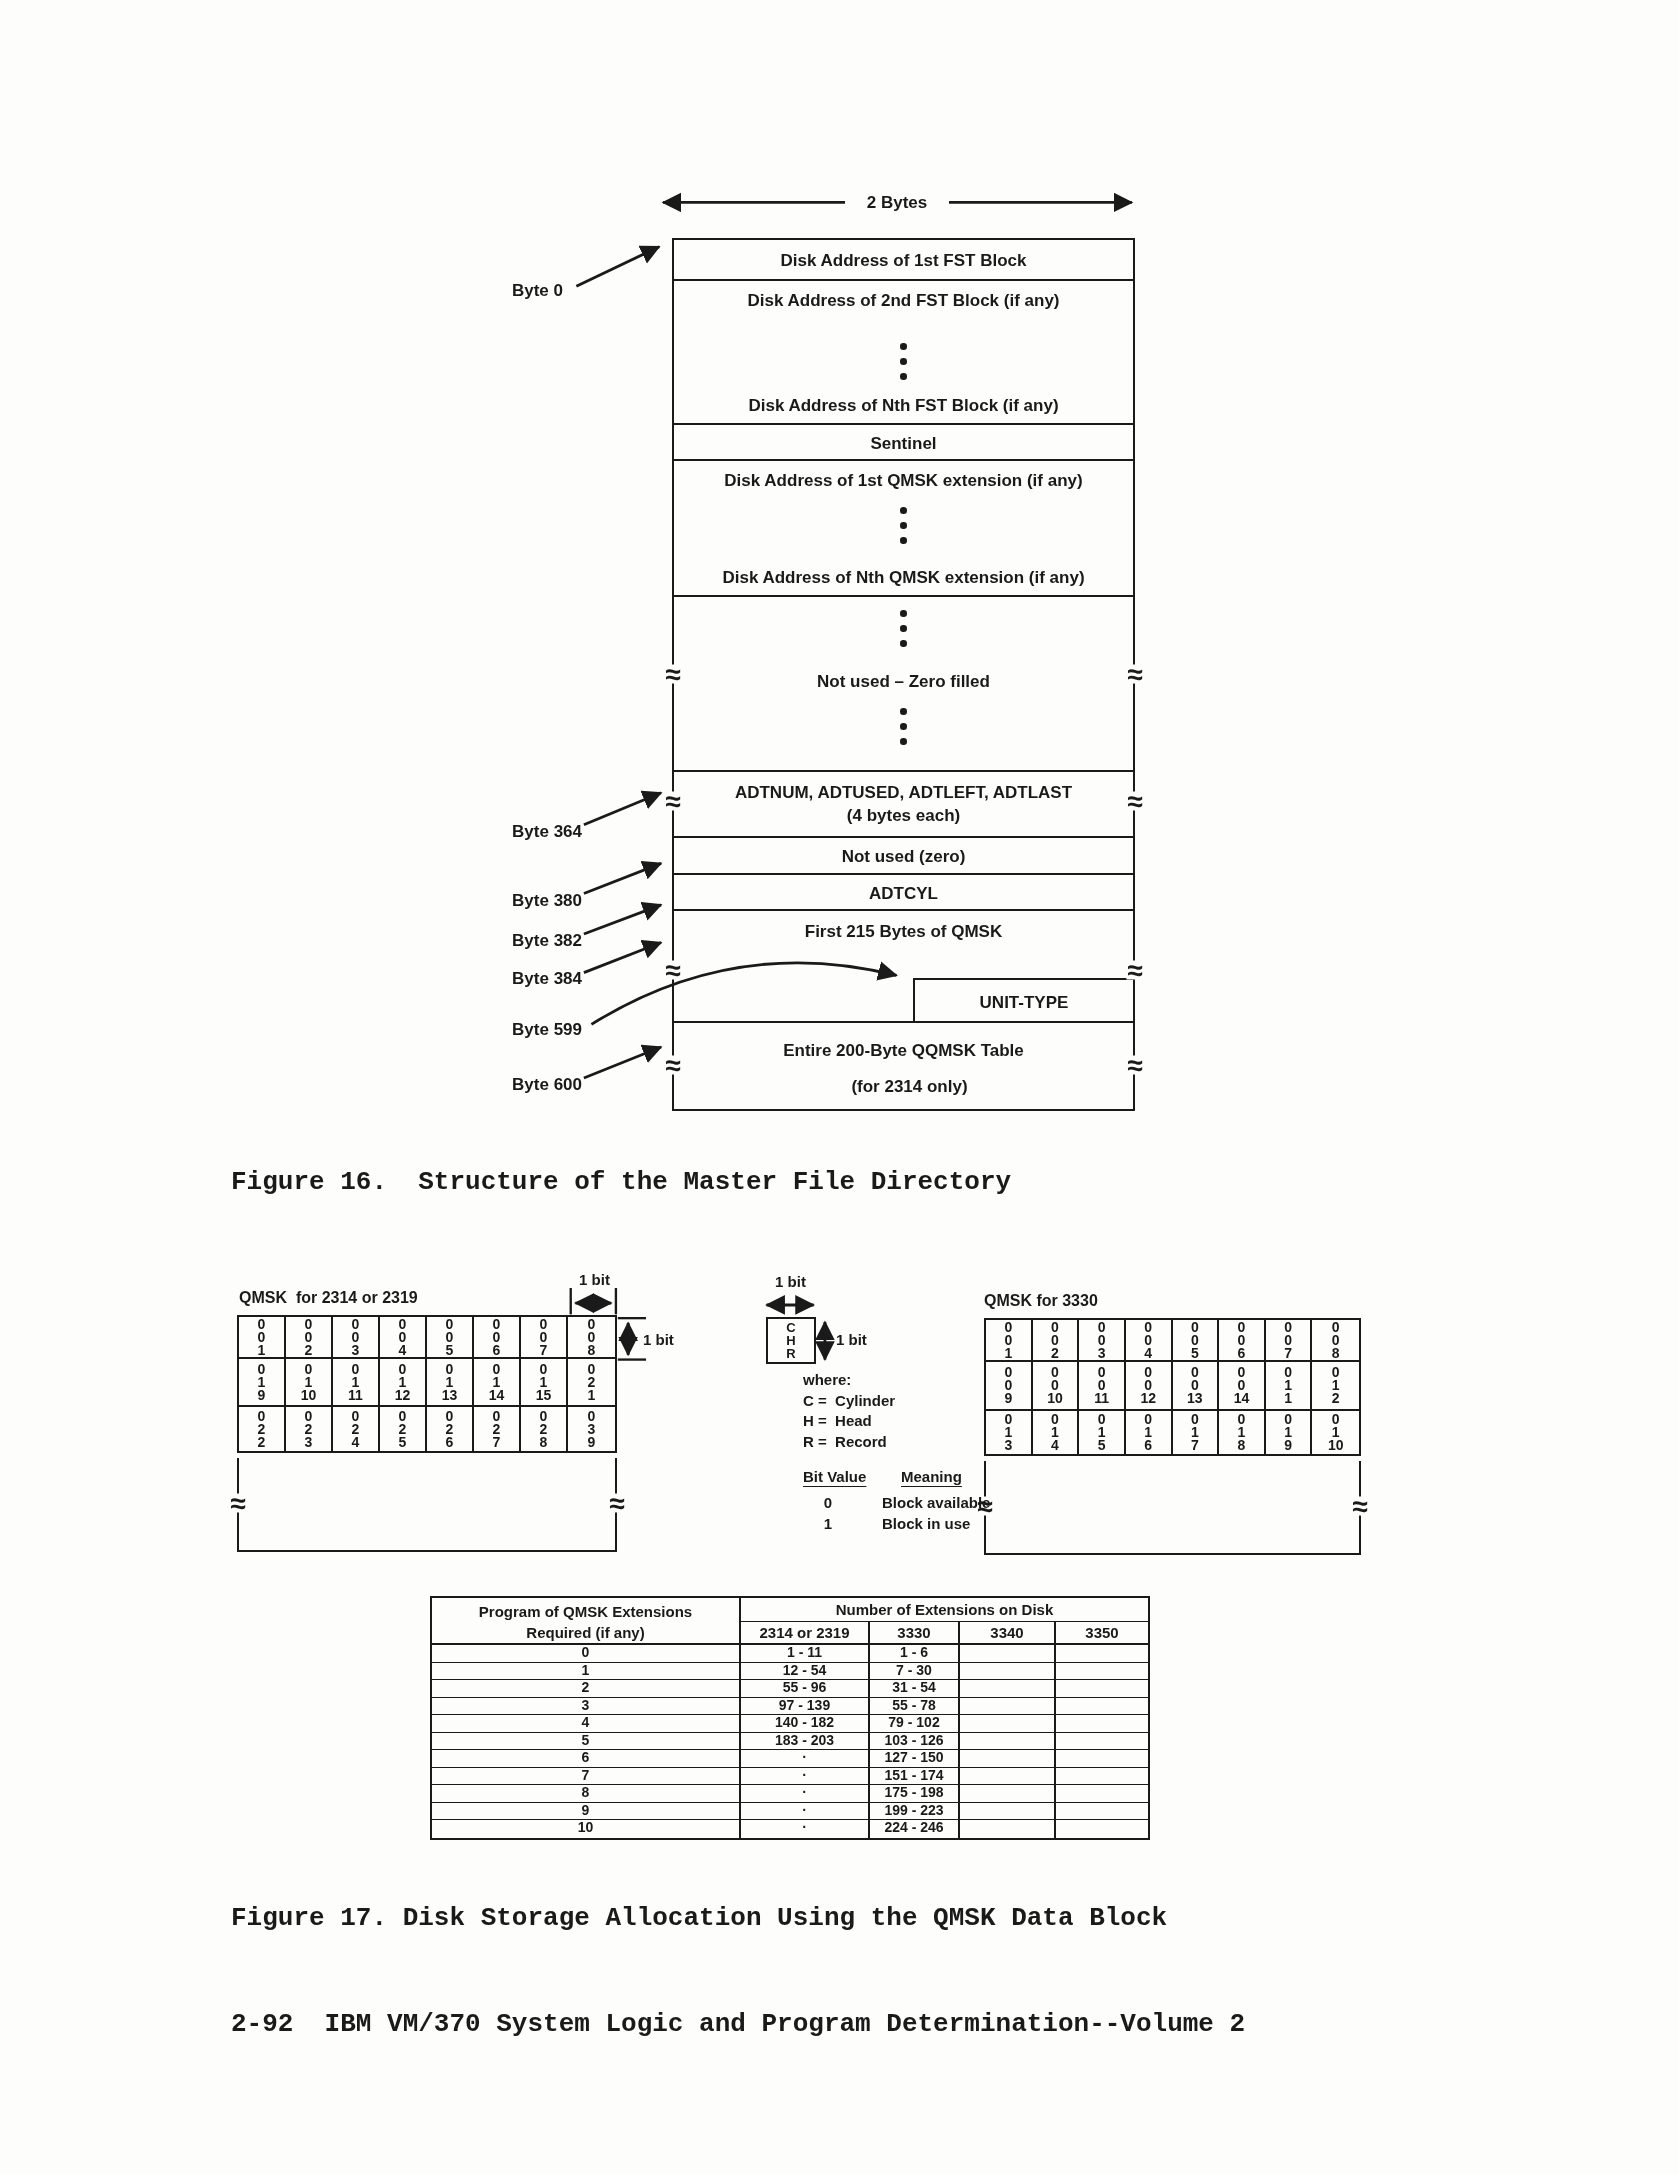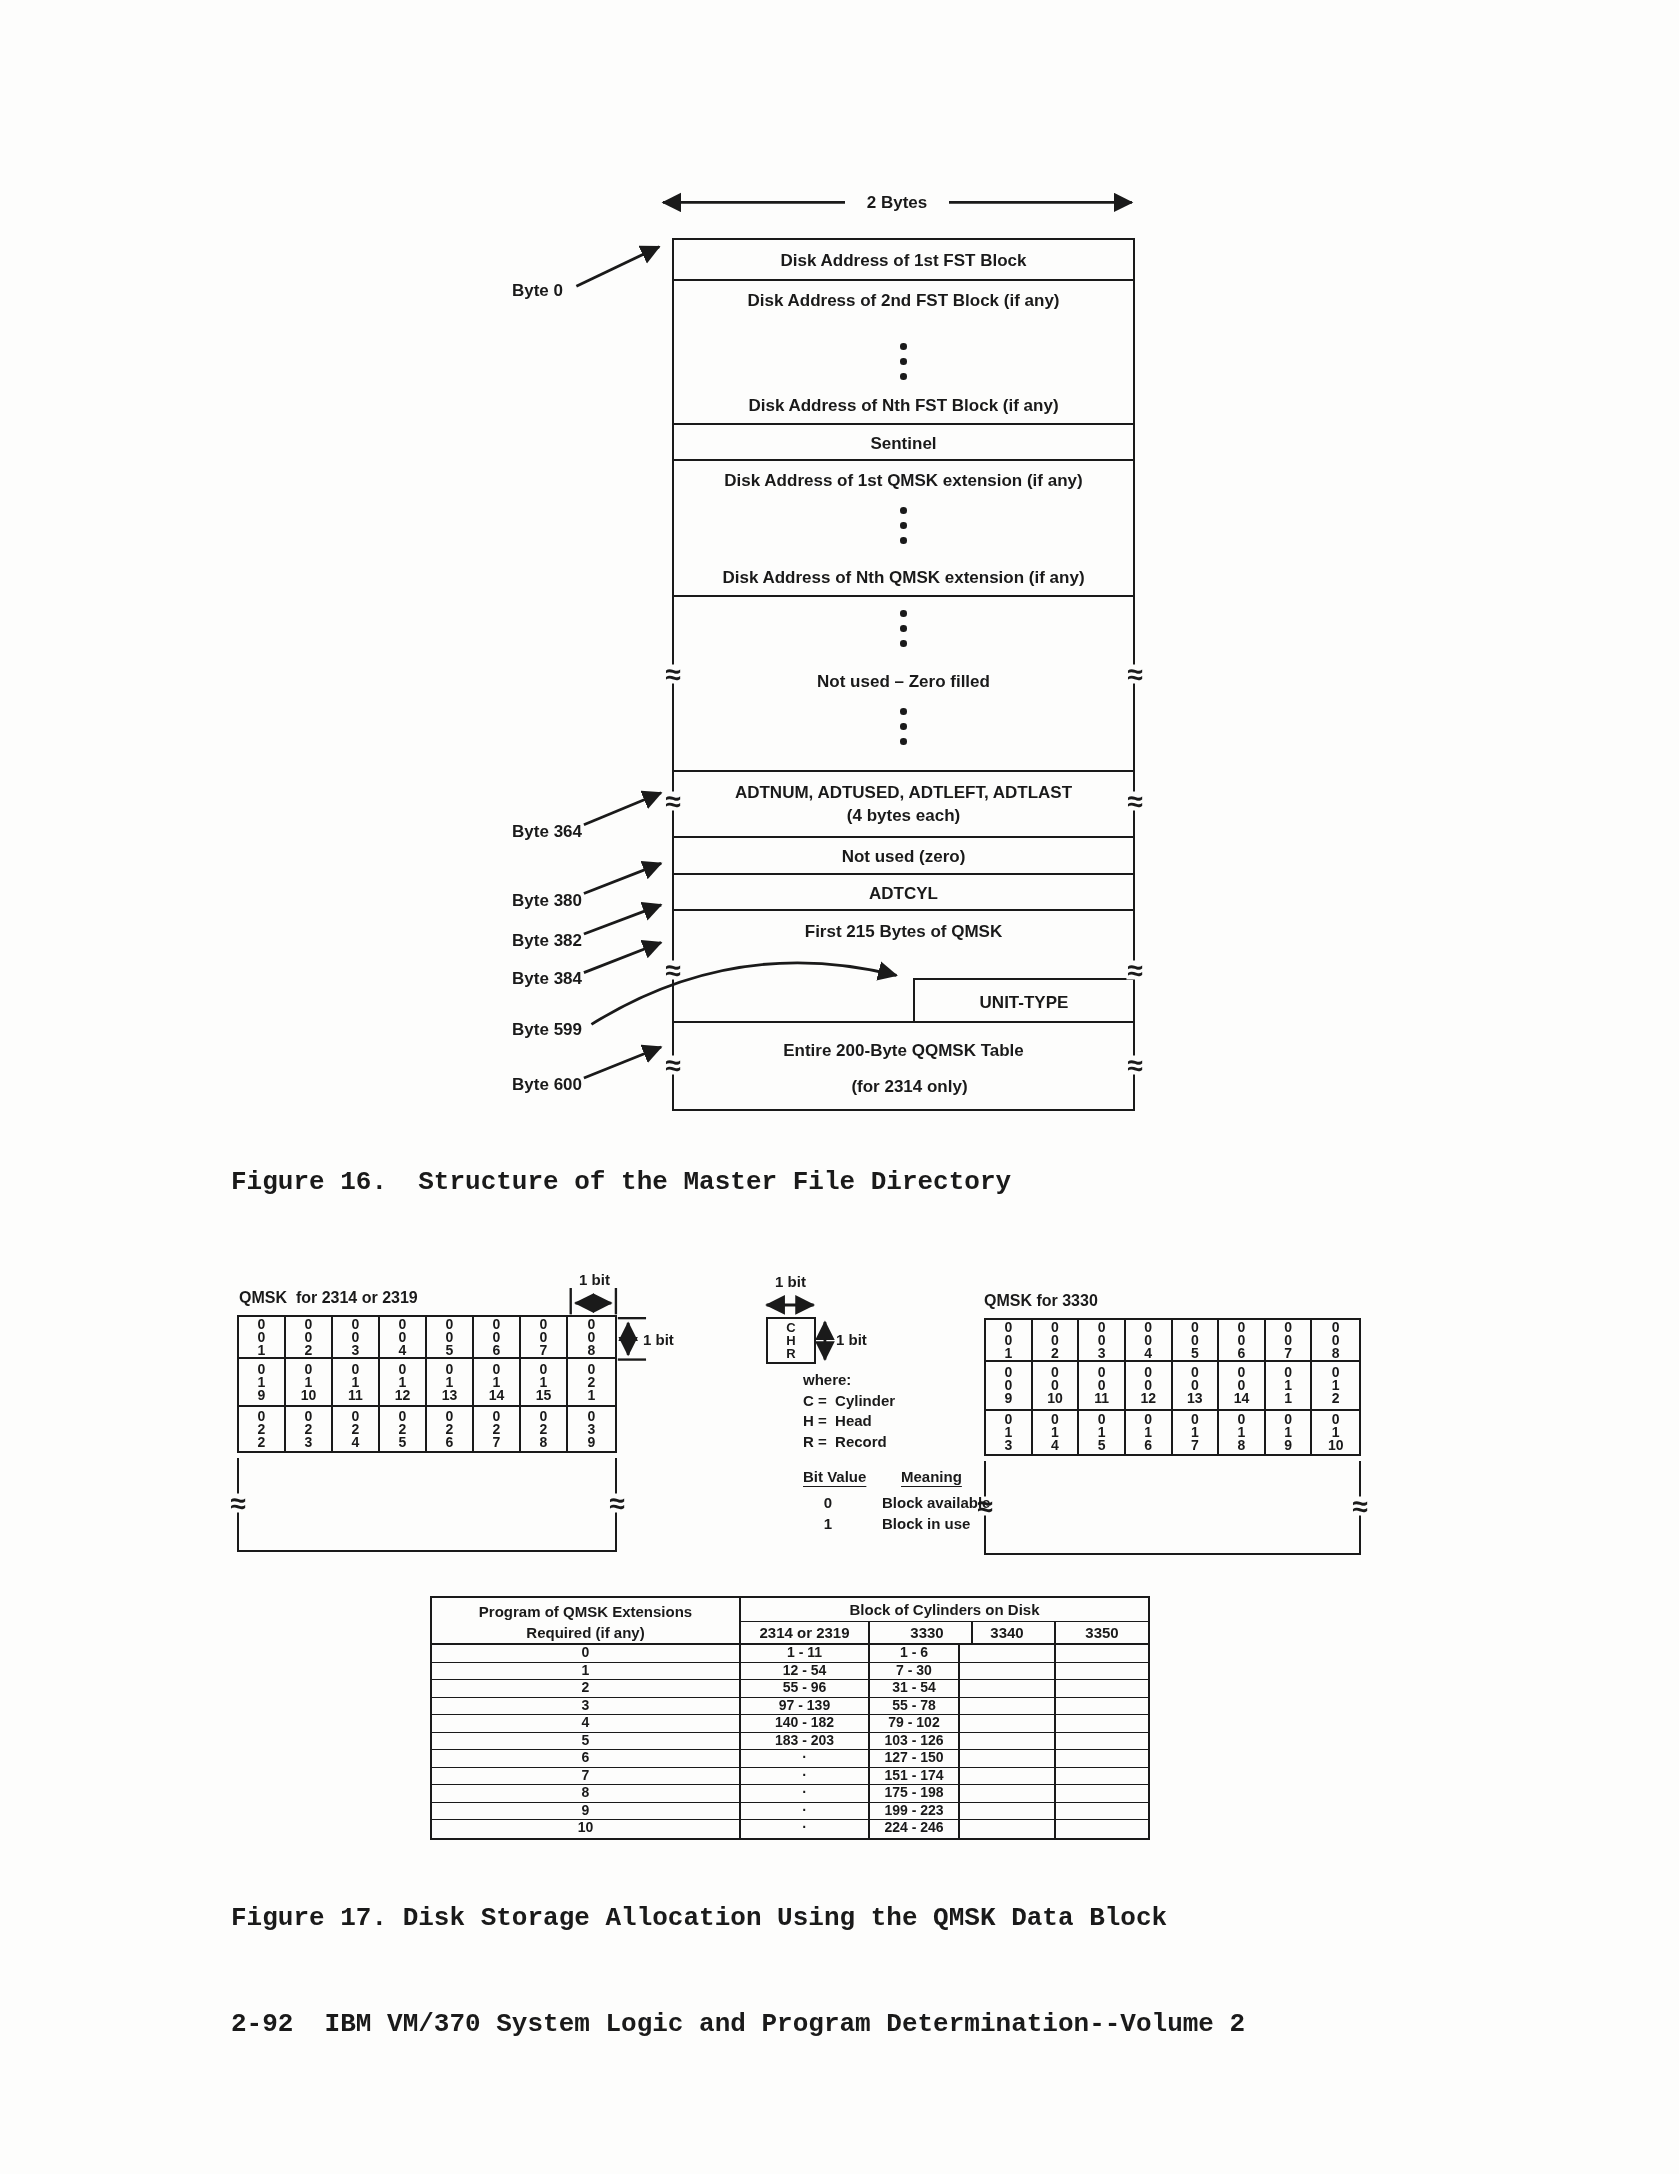--- a/index.html
+++ b/index.html
@@ -424,23 +424,23 @@
   <div class="legtext" style="left:844px; top:1493px;">Block available</div>
   <div class="legtext" style="left:776px; top:1514px; width:28px; text-align:center;">1</div>
   <div class="legtext" style="left:844px; top:1514px;">Block in use</div>
 
   <div class="ftable">
     <div class="ft-head">
       <div class="ft-col1h">
         <div>Program of QMSK Extensions</div>
         <div>Required (if any)</div>
       </div>
-      <div class="ft-span">Block of Cylinders on Disk</div>
+      <div class="ft-span">Number of Extensions on Disk</div>
       <div class="ft-sub s1" style="left:309px; width:129px;">2314 or 2319</div>
-      <div class="ft-sub s2" style="left:438px; width:90px;margin-left:13px;">3330</div>
+      <div class="ft-sub s2" style="left:438px; width:90px;">3330</div>
       <div class="ft-sub s3" style="left:528px; width:96px;">3340</div>
       <div class="ft-sub s4" style="left:624px; right:0;">3350</div>
     </div>
     <div class="ft-body">
         <div class="ft-row">
           <div class="ft-cell">0</div>
           <div class="ft-cell">1 - 11</div>
           <div class="ft-cell">1 - 6</div>
           <div class="ft-cell"></div>
           <div class="ft-cell"></div>

